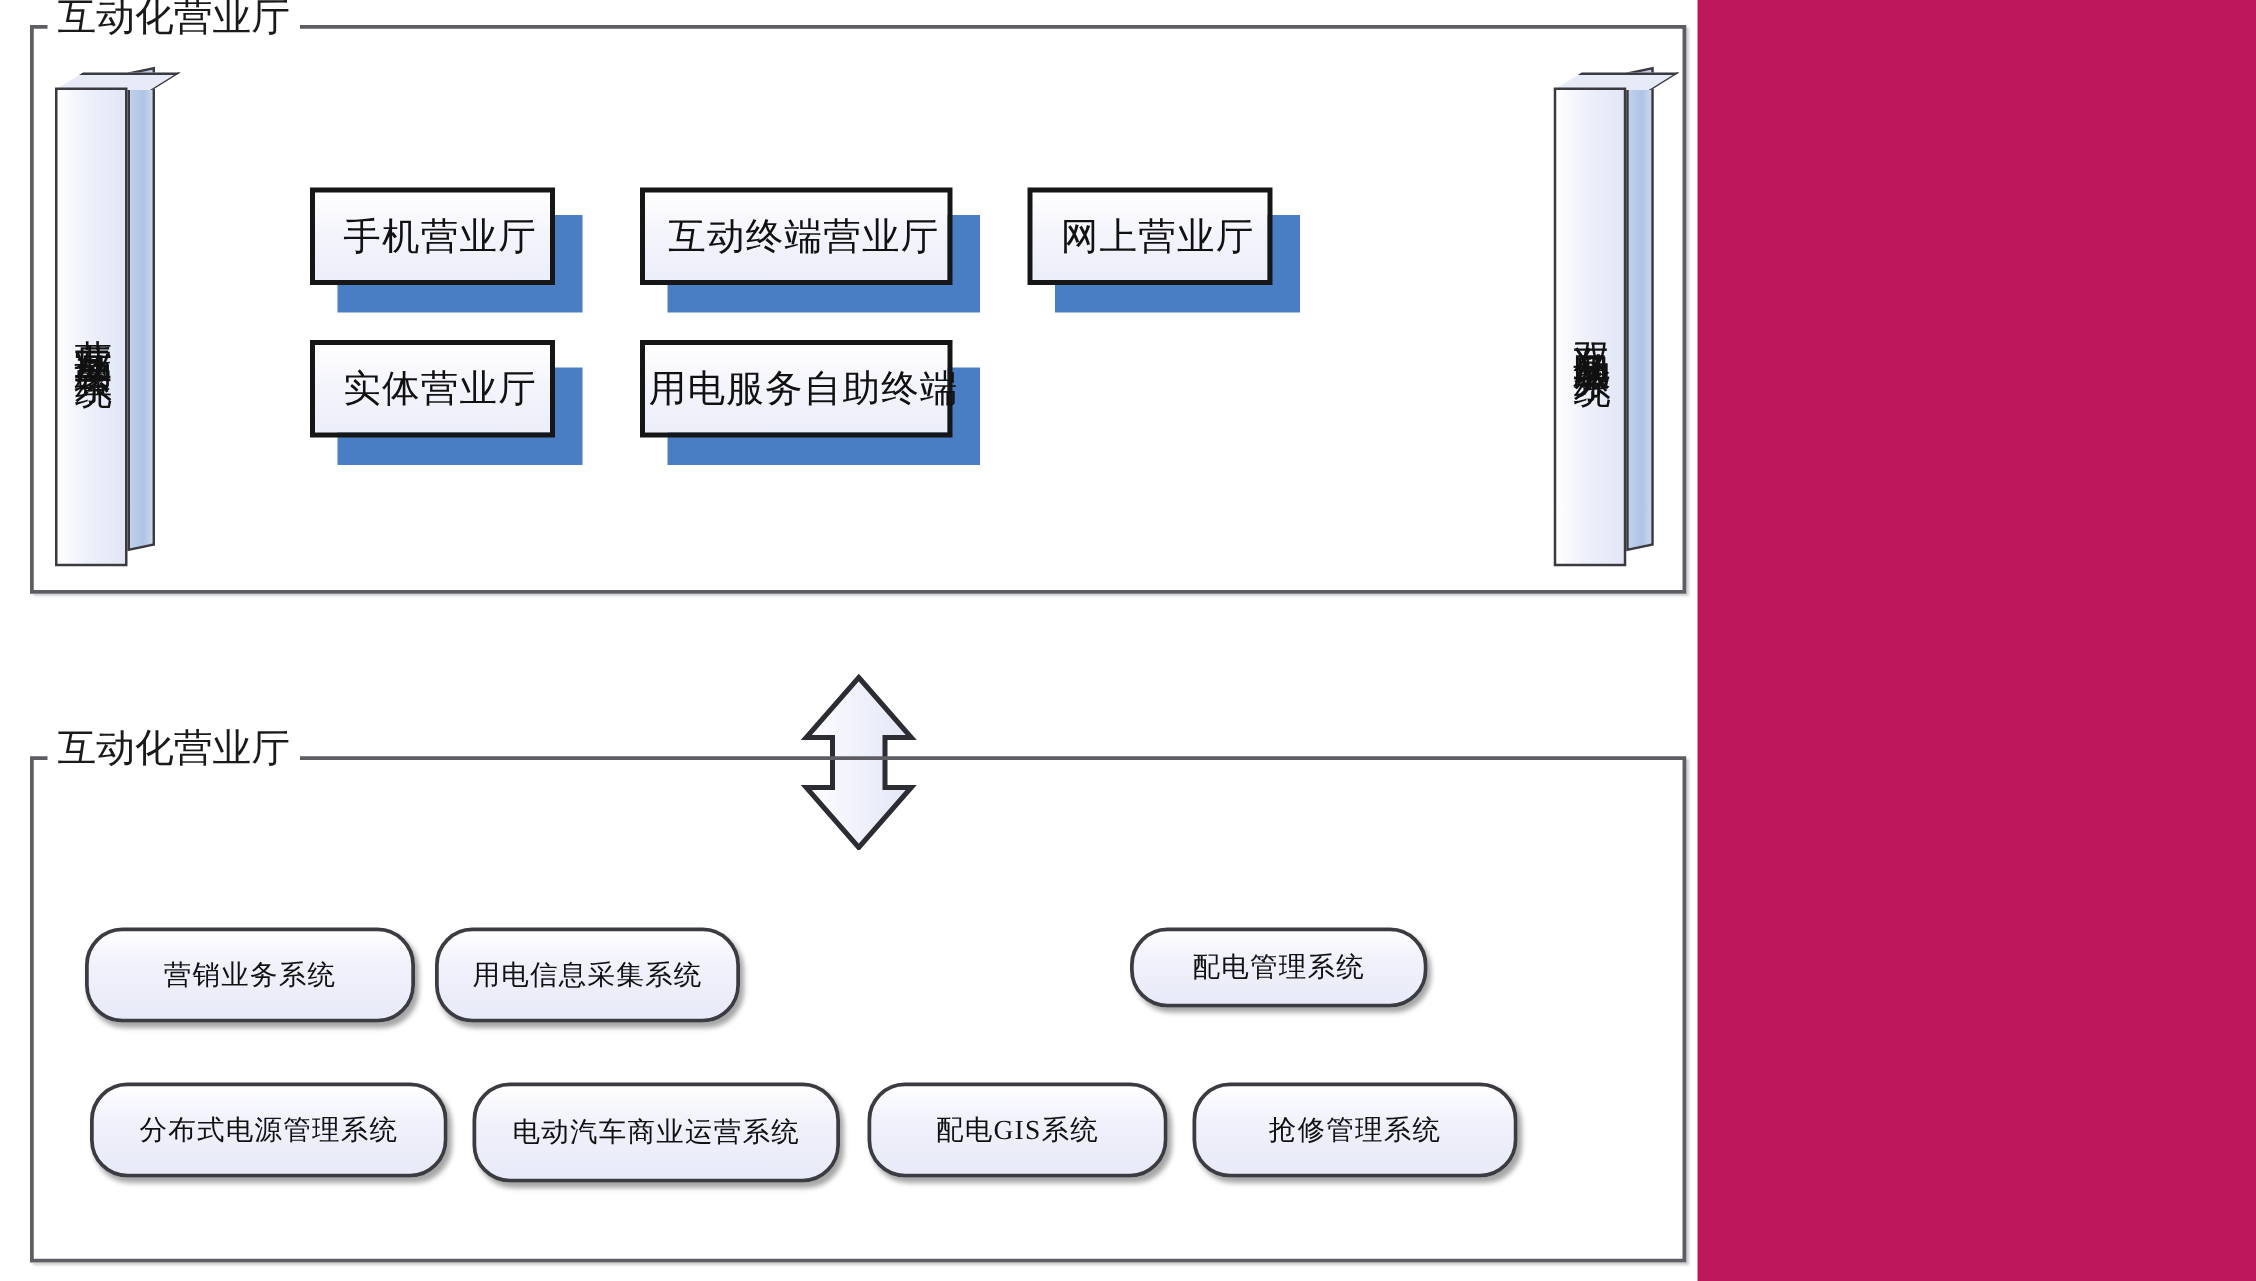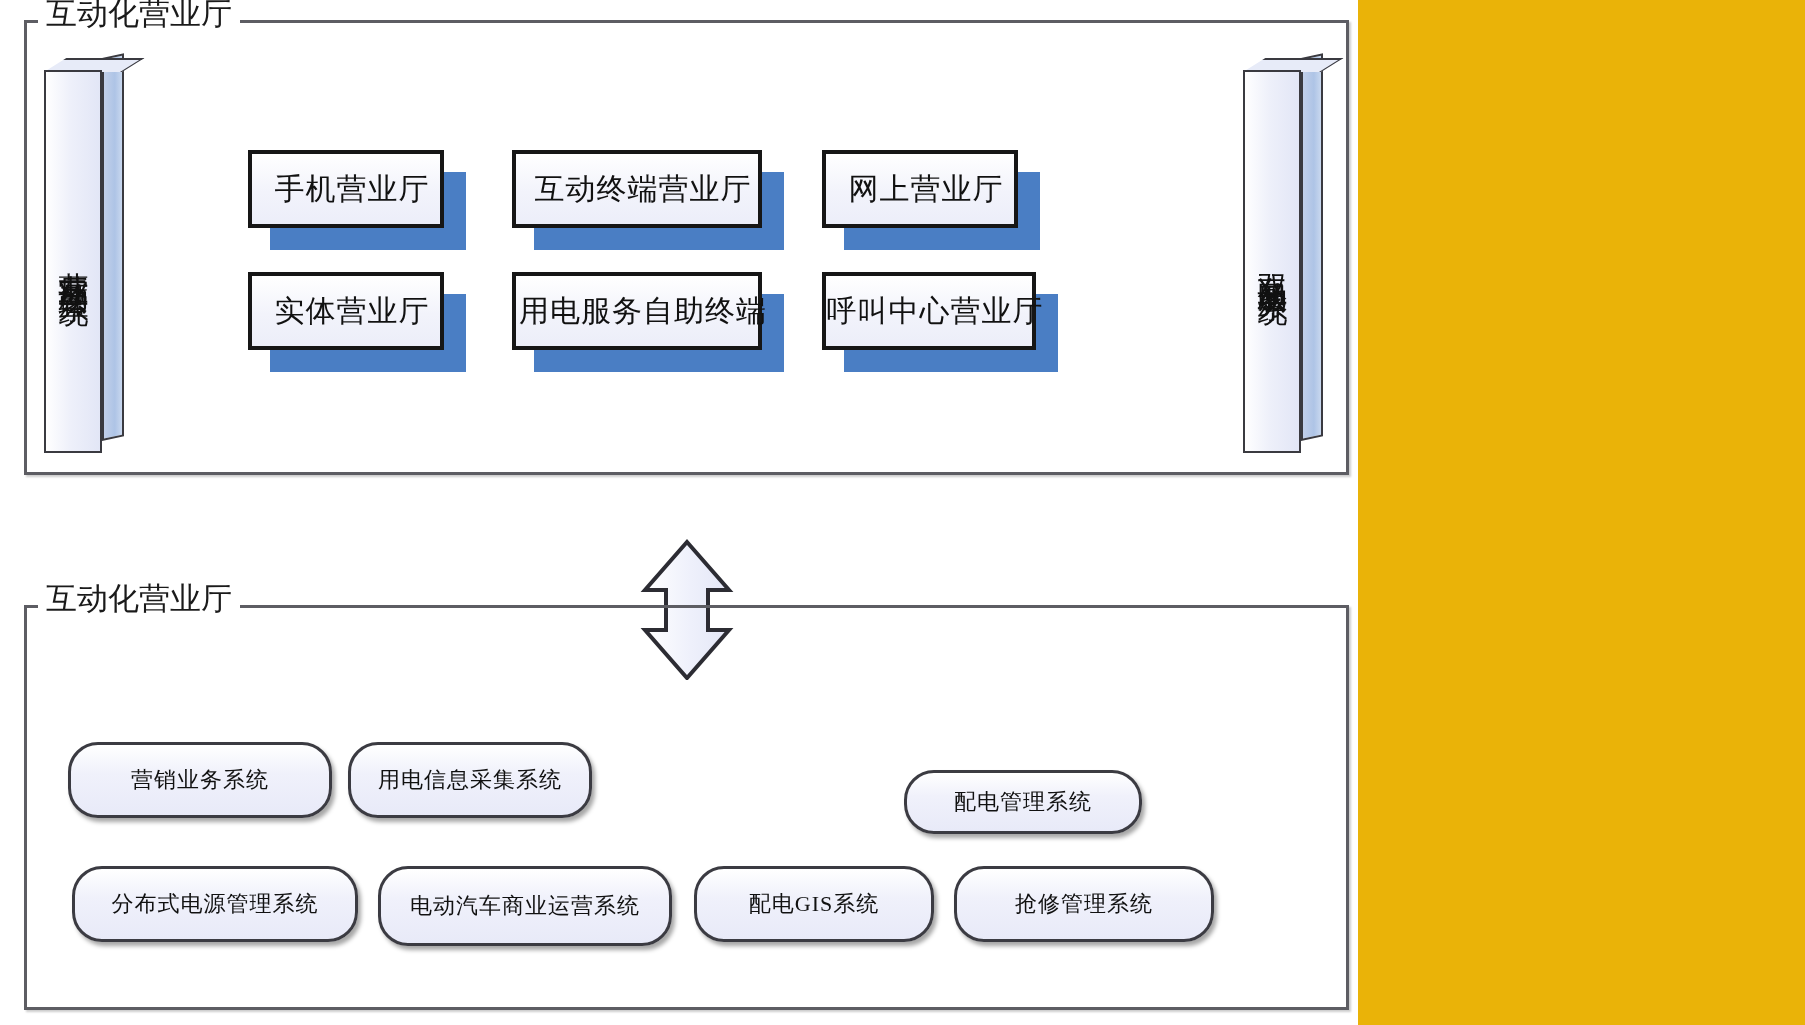--- a/index.html
+++ b/index.html
@@ -11,21 +11,21 @@
     width: 1805px;
     height: 1025px;
     overflow: hidden;
     font-family: "Liberation Serif", "DejaVu Serif", serif;
   }
 
   #canvas {
     position: relative;
     width: 1805px;
     height: 1025px;
-    background: #eab308;
+    background: #be185d;
   }
 
   
   .sheet {
     position: absolute;
     left: 0;
     top: 0;
     width: 1358px;
     height: 1025px;
     background: #ffffff;
@@ -200,43 +200,39 @@
   <div class="chanwrap" style="left:248px; top:272px; width:196px; height:78px;">
     <div class="bluebg"></div>
     <div class="box">实体营业厅</div>
   </div>
 
   <div class="chanwrap" style="left:512px; top:272px; width:250px; height:78px;">
     <div class="bluebg"></div>
     <div class="box">用电服务自助终端</div>
   </div>
 
-  <div class="chanwrap" style="left:822px; top:272px; width:214px; height:78px;">
-    <div class="bluebg"></div>
-    <div class="box">呼叫中心营业厅</div>
-  </div>
 
   <div class="double-arrow" style="left:632px; top:470px; width:110px; height:210px;">
     <svg width="110" height="210" viewBox="0 0 110 210" xmlns="http://www.w3.org/2000/svg">
       <defs>
         <linearGradient id="arrGrad" x1="0" y1="0" x2="1" y2="0">
           <stop offset="0%" stop-color="#ffffff"></stop>
           <stop offset="55%" stop-color="#eef0fb"></stop>
           <stop offset="100%" stop-color="#e3e6f6"></stop>
         </linearGradient>
       </defs>
       <polygon points="55,72 97,120 76,120 76,160 97,160 55,208 13,160 34,160 34,120 13,120" fill="url(#arrGrad)" stroke="#2c2c33" stroke-width="4" stroke-linejoin="miter"></polygon>
     </svg>
   </div>
 
   <div class="group-frame" style="left:24px; top:605px; width:1325px; height:405px;"></div>
   <div class="group-title" style="left:38px; top:582px;">互动化营业厅</div>
 
   <div class="pill" style="left:68px; top:742px; width:264px; height:76px;">营销业务系统</div>
   <div class="pill" style="left:348px; top:742px; width:244px; height:76px;">用电信息采集系统</div>
-  <div class="pill" style="left:904px; top:742px; width:238px; height:64px;margin-top:28px;">配电管理系统</div>
+  <div class="pill" style="left:904px; top:742px; width:238px; height:64px;">配电管理系统</div>
 
   <div class="pill" style="left:72px; top:866px; width:286px; height:76px;">分布式电源管理系统</div>
   <div class="pill" style="left:378px; top:866px; width:294px; height:80px;">电动汽车商业运营系统</div>
   <div class="pill" style="left:954px; top:866px; width:260px; height:76px;">抢修管理系统</div>
   <div class="pill" style="left:694px; top:866px; width:240px; height:76px;">配电GIS系统</div>
 
 </div>
 
 </body></html>

